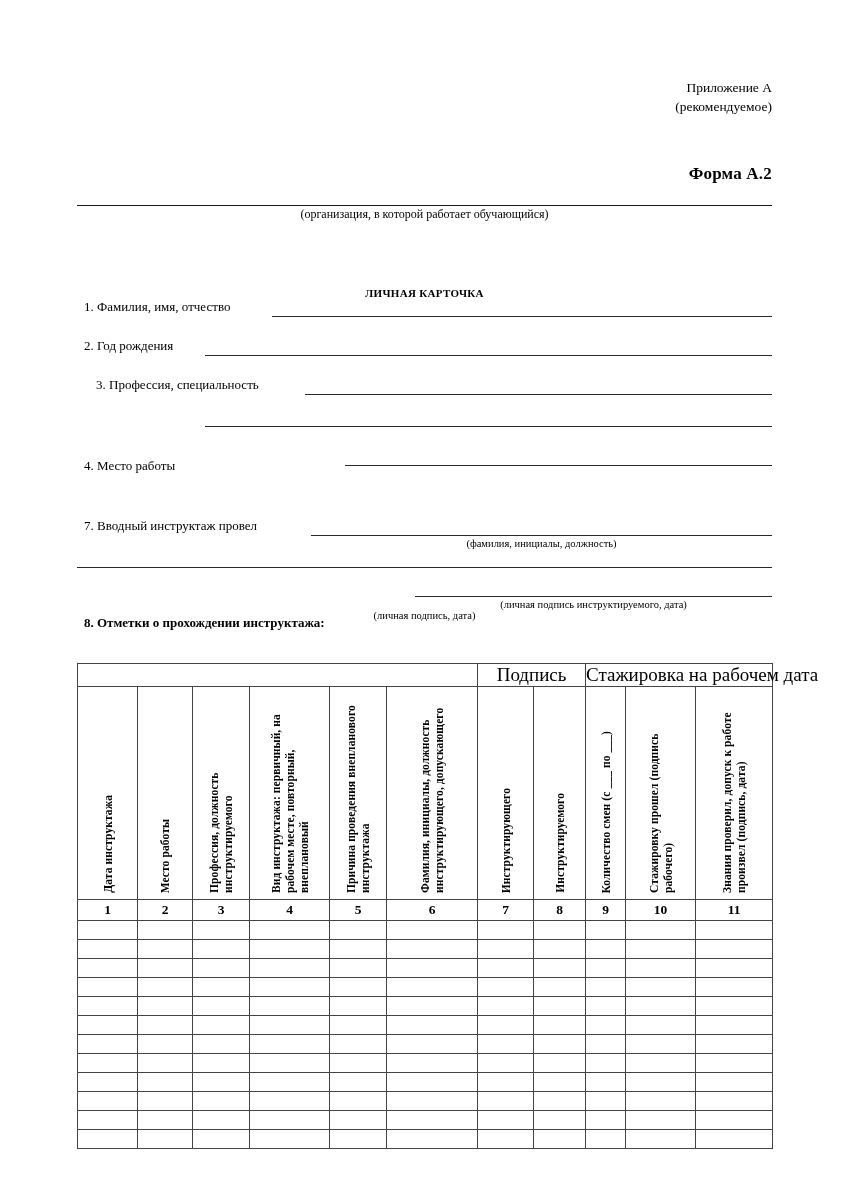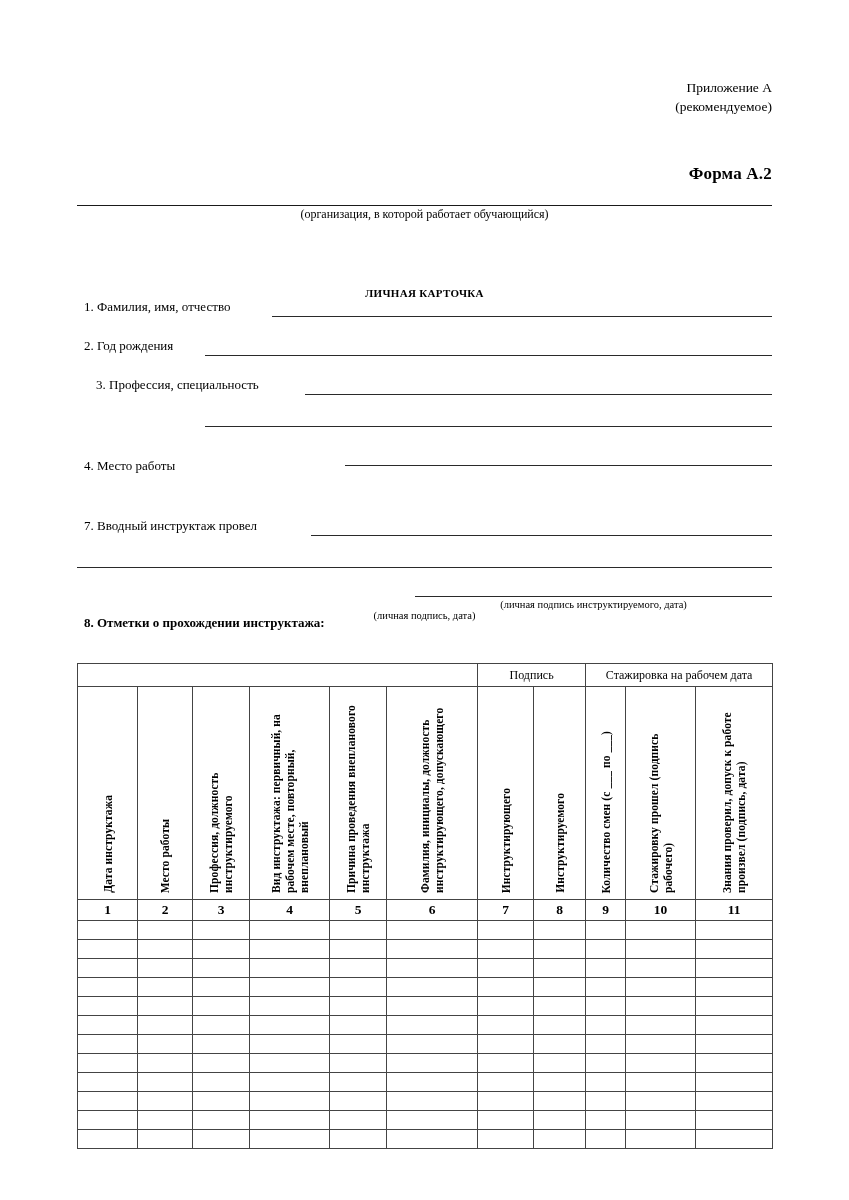--- a/index.html
+++ b/index.html
@@ -110,21 +110,21 @@
   .tbl td, .tbl th {
     border: 1.1px solid #444;
     padding: 0;
     margin: 0;
     font-weight: normal;
     background: #fff;
   }
   .grp {
     height: 22px;
     text-align: center;
-    font-size: 12px;
+    font-size: 19px;
     font-family: "Liberation Serif", "DejaVu Serif", serif;
     vertical-align: middle;
     white-space: nowrap;
   }
   .no-border-top { border-top: none !important; }
   .blank-cell { border-top: none; border-left: none; }
 
   .vh {
     height: 212px;
     vertical-align: bottom;
@@ -189,20 +189,21 @@
   <div class="field" style="left:96px; top:375px;">3. Профессия, специальность</div>
   <div class="fline" style="left:305px; top:394px; width:467px;"></div>
 
   <div class="field" style="left:84px; top:424px;margin-top:32px;">4. Место работы</div>
   <div class="fline" style="left:205px; top:426px; width:567px;"></div>
 
   <div class="fline" style="left:345px; top:465px; width:427px;"></div>
 
   <div class="field" style="left:84px; top:516px;">7. Вводный инструктаж провел</div>
   <div class="fline" style="left:311px; top:535px; width:461px;"></div>
+  <div class="cap" style="left:311px; top:537px; width:461px;">(фамилия, инициалы, должность)</div>
 
   <div class="fline" style="left:77px; top:567px; width:695px;"></div>
   <div class="cap" style="left:77px; top:569px; width:695px;margin-top:40px;">(личная подпись, дата)</div>
 
   <div class="fline" style="left:415px; top:596px; width:357px;"></div>
   <div class="cap" style="left:415px; top:598px; width:357px;">(личная подпись инструктируемого, дата)</div>
 
   <div class="field" style="left:84px; top:613px; font-weight:bold;">8. Отметки о прохождении инструктажа:</div>
 
   <table class="tbl">

